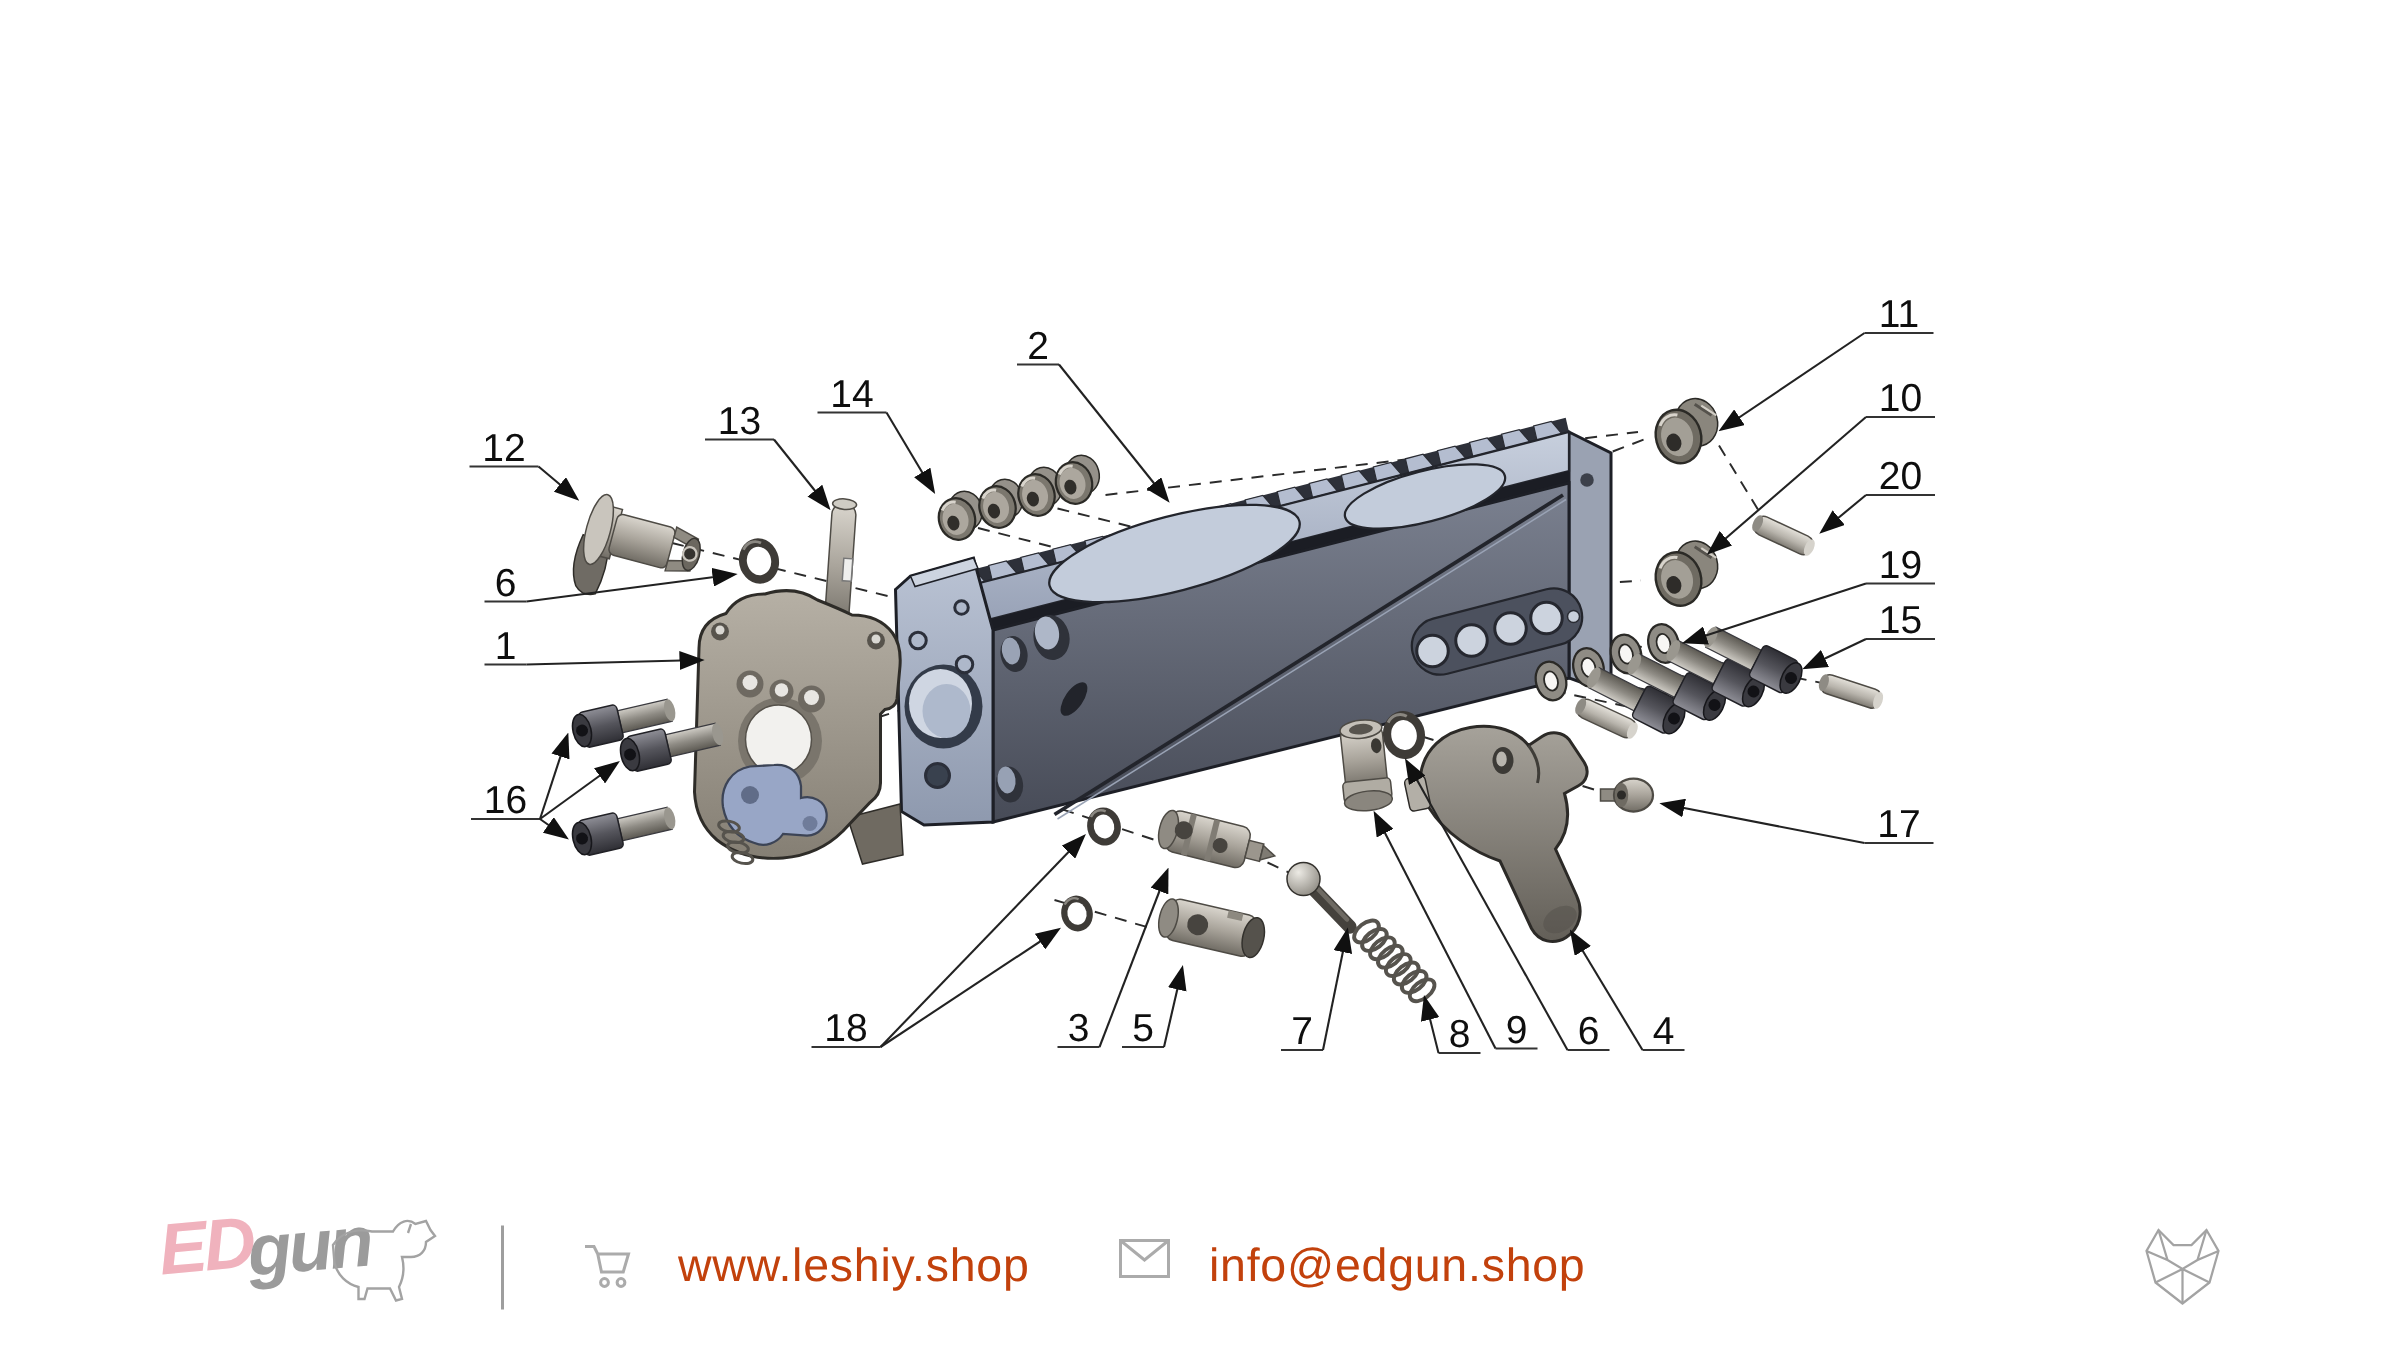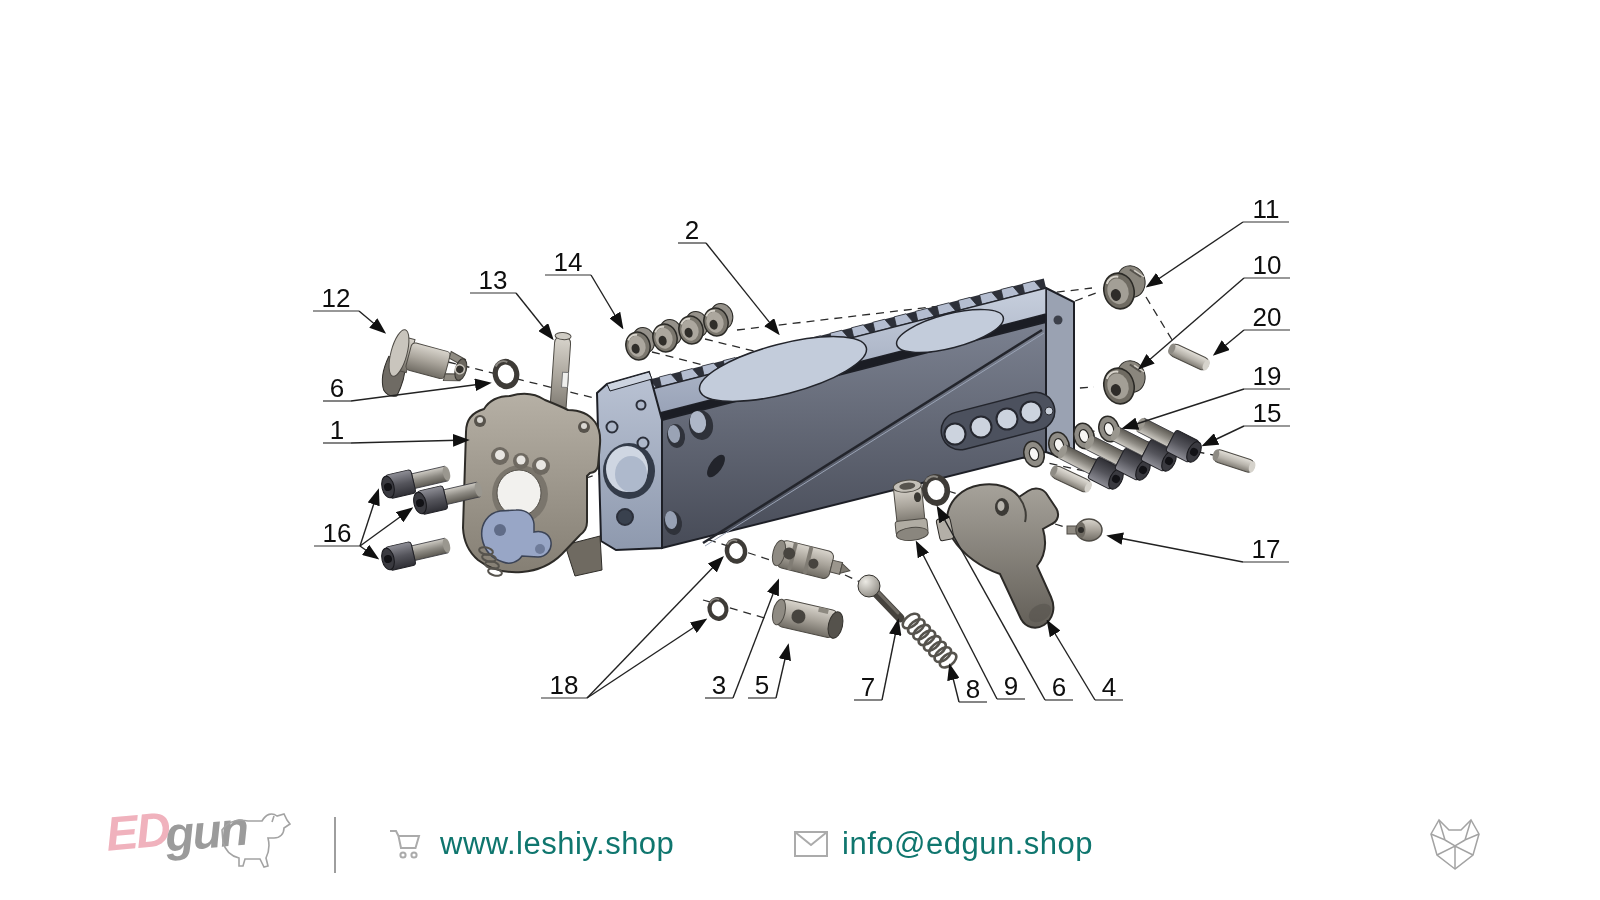--- a/index.html
+++ b/index.html
@@ -11,24 +11,24 @@
   .axis{stroke:#2b2b2b;stroke-width:1.3;stroke-dasharray:8 6;fill:none;}
   
   .footer{position:absolute;left:0;top:790px;width:1600px;height:95px;}
   .brand{position:absolute;left:106px;top:14px;white-space:nowrap;}
   .brand .ed{display:inline-block;font-style:italic;font-weight:bold;font-size:48px;
              color:#f0b2bd;transform:rotate(-5deg);letter-spacing:-2px;}
   .brand .gun{display:inline-block;font-style:italic;font-weight:bold;font-size:48px;
              color:#9b9b9b;transform:rotate(-5deg);margin-left:-4px;letter-spacing:-2px;}
   .dog{position:absolute;left:214px;top:18px;}
   .divider{position:absolute;left:334px;top:27px;width:2px;height:56px;background:#9e9e9e;}
-  .f-item{position:absolute;display:flex;align-items:center;gap:14px;color:#0f766e;
+  .f-item{position:absolute;display:flex;align-items:flex-start;gap:26px;color:#c2410c;
           font-size:31px;font-weight:400;letter-spacing:.5px;white-space:nowrap;}
   .f-web{left:388px;top:36px;}
-  .f-mail{left:746px;top:36px;margin-left:48px;}
+  .f-mail{left:746px;top:36px;}
   .f-phone{left:1122px;top:36px;}
   .fox{position:absolute;left:1426px;top:26px;}
 </style>
 </head>
 <body>
 
 <div class="stage">
 
 <svg id="diagram" width="1600" height="900" viewBox="0 0 1600 900">
   <defs>

